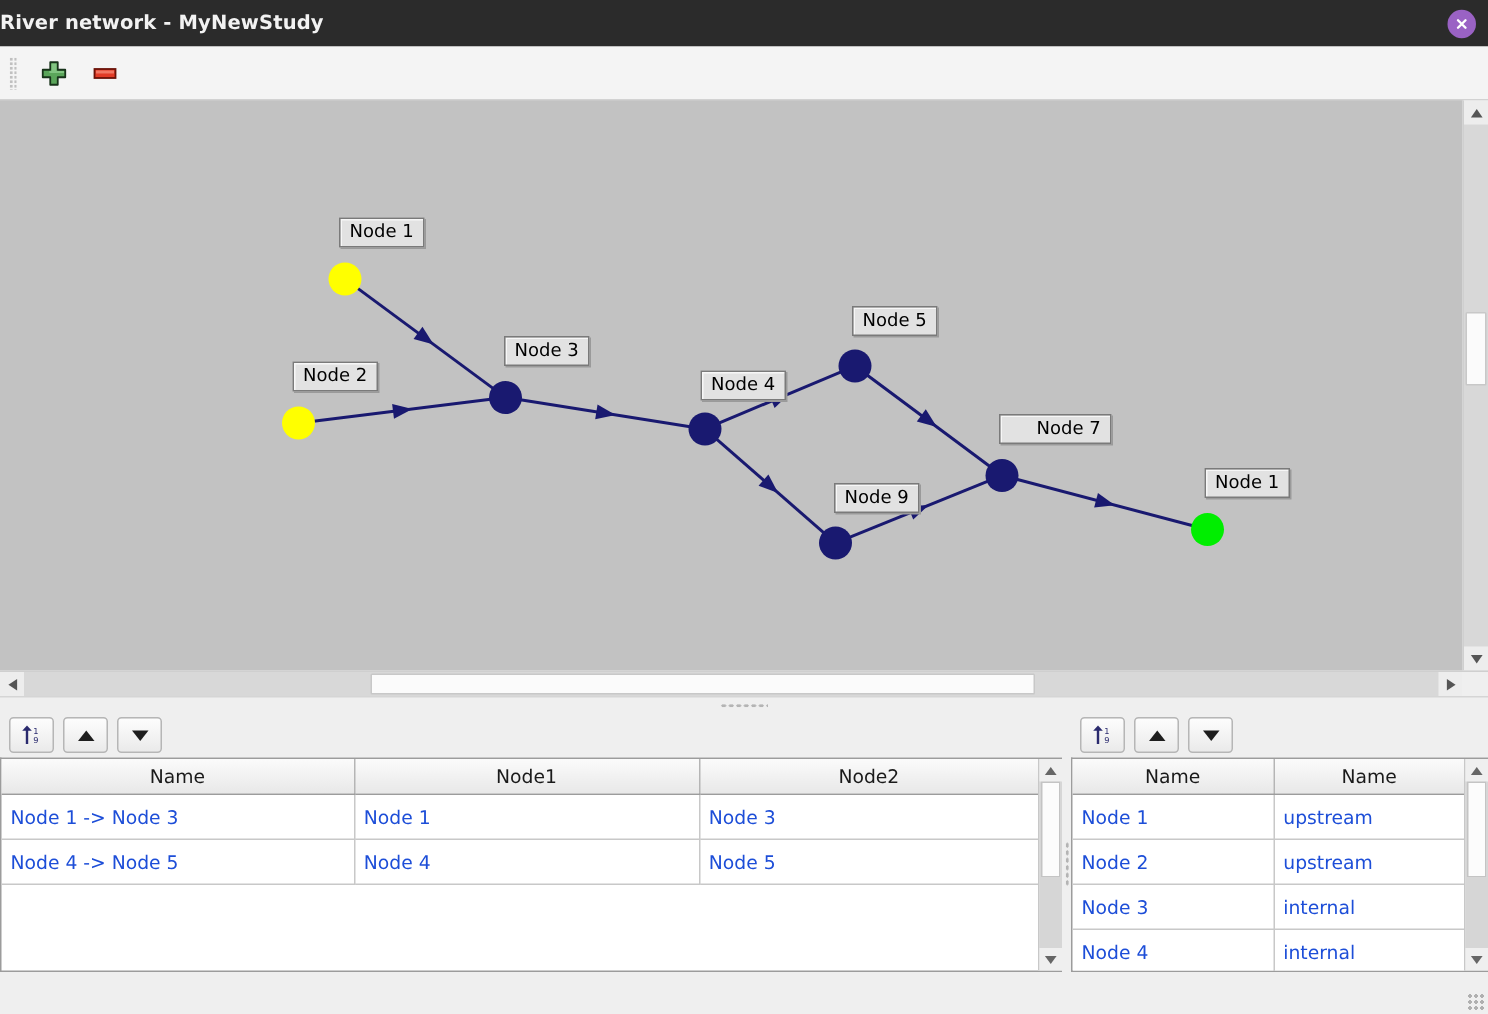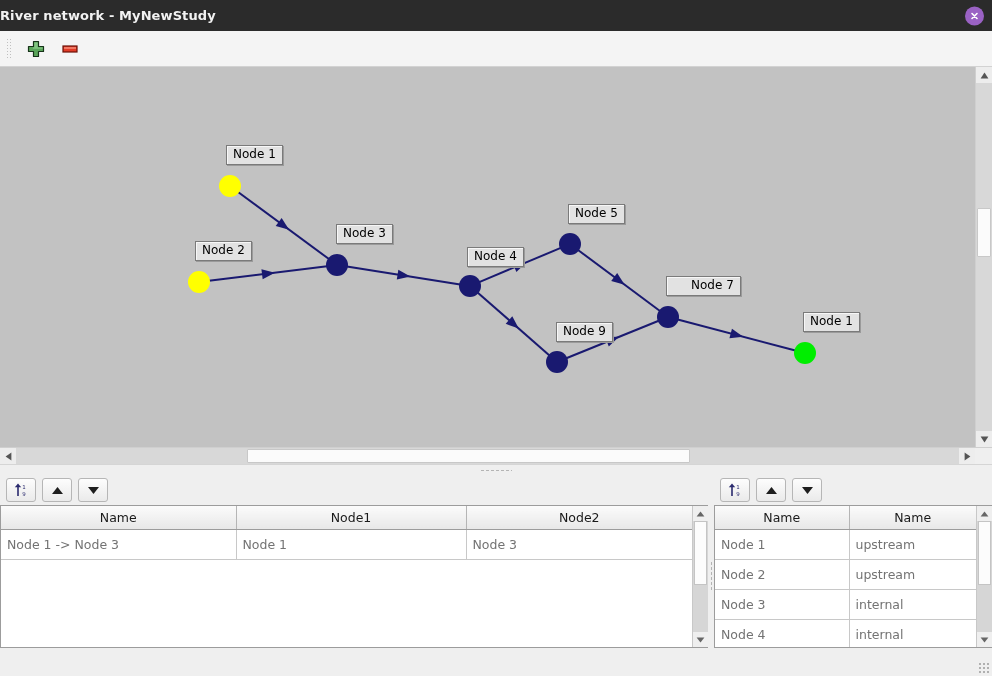--- a/index.html
+++ b/index.html
@@ -203,21 +203,21 @@
     font-weight: normal;
     color: #1a1a1a;
     text-align: center;
     padding: 0 4px;
   }
   table.grid td {
     border-right: 1px solid #c8c8c8;
     border-bottom: 1px solid #c8c8c8;
     height: 30px;
     padding: 0 6px;
-    color: #737373;
+    color: #1d4ed8;
     background: #fff;
     white-space: nowrap;
     overflow: hidden;
     text-overflow: ellipsis;
   }
   .table-vscroll {
     flex: 0 0 16px;
     background: #f0f0f0;
     border-left: 1px solid #c8c8c8;
     display: flex; flex-direction: column;
@@ -400,20 +400,25 @@
                     <th>Node1</th>
                     <th style="border-right: none;">Node2</th>
                   </tr>
                 </thead>
               <tbody id="branches-body">
                   <tr>
                     <td>Node 1 -&gt; Node 3</td>
                     <td>Node 1</td>
                     <td style="border-right: none;">Node 3</td>
                   </tr>
+                  <tr>
+                    <td>Node 4 -&gt; Node 5</td>
+                    <td>Node 4</td>
+                    <td style="border-right: none;">Node 5</td>
+                  </tr>
                 </tbody>
             </table>
           </div>
           <div class="table-vscroll">
             <div class="t-arrow">
               <svg width="9" height="6" viewBox="0 0 9 6">
                   <path d="M4.5 0.4 L8.4 5.6 L0.6 5.6 z" fill="#666"></path>
                 </svg>
             </div>
             <div class="t-track">

